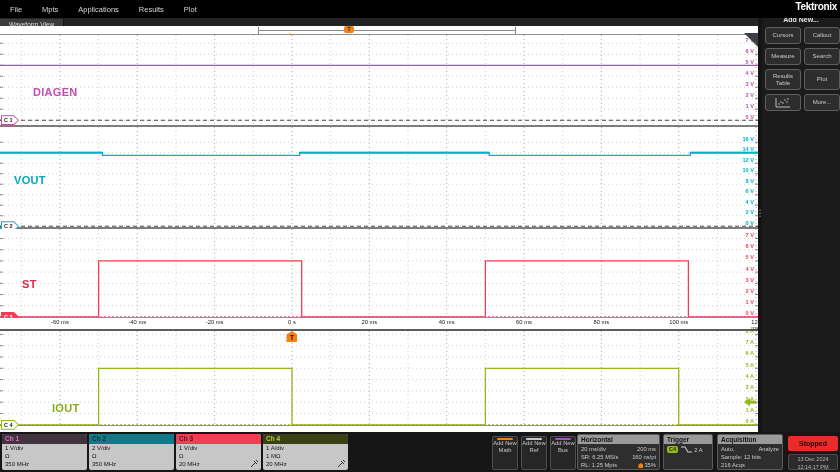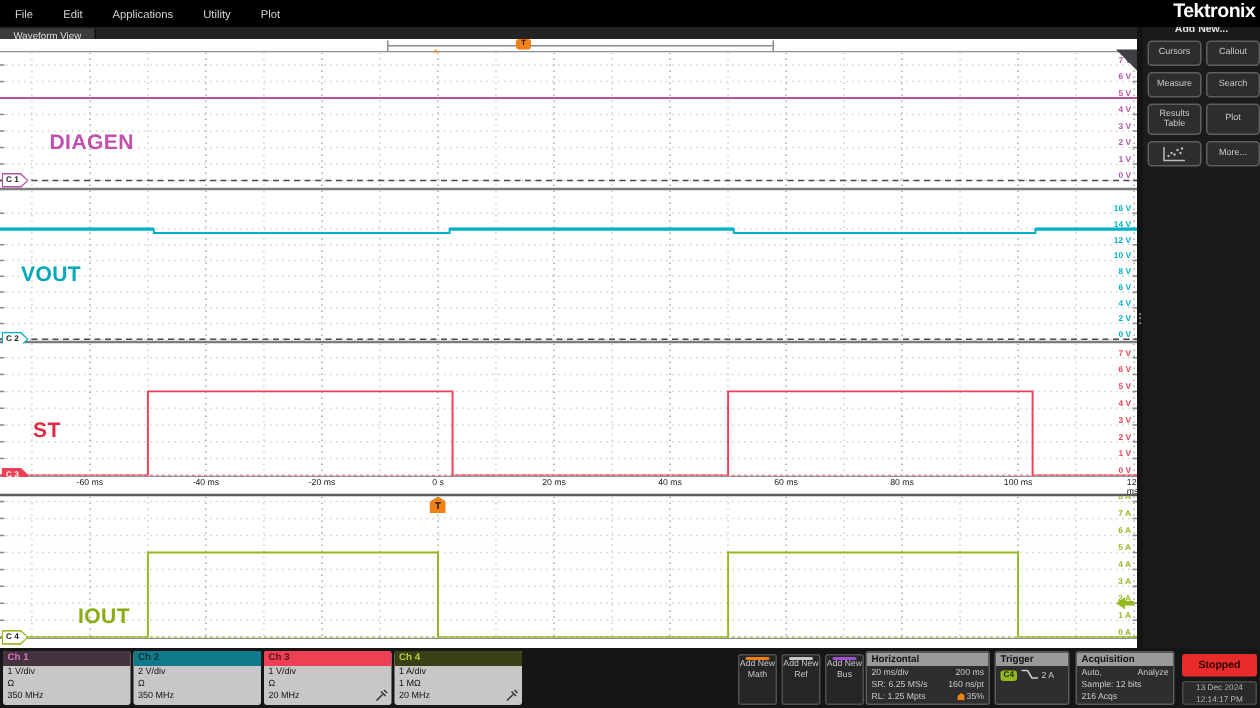--- a/index.html
+++ b/index.html
@@ -1,36 +1,36 @@
 <!DOCTYPE html>
 <html><head>
 <meta charset="utf-8">
 <style>
   html,body{margin:0;padding:0;}
   body{width:840px;height:472px;background:#141414;font-family:"Liberation Sans",sans-serif;position:relative;overflow:hidden;}
   
   .menu-bar{position:absolute;top:0;left:0;width:840px;height:18px;background:#000;display:flex;align-items:center;z-index:5;}
   .menu-item{color:#d6d6d6;font-size:7.5px;padding:0 10px;line-height:13px;}
-  .brand{position:absolute;top:0;right:3px;color:#fff;font-weight:bold;font-size:13px;line-height:13px;letter-spacing:-0.3px;}
+  .brand{position:absolute;top:0;right:3px;color:#fff;font-weight:bold;font-size:10px;line-height:13px;letter-spacing:-0.3px;}
   
   .tab-bar{position:absolute;top:13px;left:0;width:758px;height:13px;background:#232323;border-bottom:1px solid #000;}
   .tab{display:inline-block;background:#3b3b3b;color:#dcdcdc;font-size:6.5px;line-height:12px;height:12px;padding:0 9px;border-right:1px solid #101010;}
   
   .graticule{position:absolute;top:26px;left:0;width:758px;height:406px;background:#fff;}
   .slider-strip{position:relative;height:8px;background:#fff;}
   .rec-line{position:absolute;top:4px;left:258px;width:257px;height:1px;background:#8a8a8a;}
   .rec-tick{position:absolute;top:1px;width:1px;height:7px;background:#8a8a8a;}
   .rec-marker{position:absolute;top:0px;left:344px;width:10px;height:7px;background:#f08018;border-radius:2px;color:#2a1600;font-size:5px;font-weight:bold;text-align:center;line-height:7px;}
   .exp-diamond{position:absolute;top:3px;left:288px;width:5px;height:5px;background:#f08018;transform:rotate(45deg);}
   .hr1{height:1px;background:#8f8f8f;}
   .hr2{height:2px;background:#7d7d7d;}
   .hr3{height:2px;background:#5d5d5d;}
   .section{position:relative;background:#fff;overflow:visible;}
   .section svg{position:absolute;top:0;left:0;}
-  .ch-name{position:absolute;font-weight:bold;font-size:14px;letter-spacing:0.3px;}
+  .ch-name{position:absolute;font-weight:bold;font-size:11px;letter-spacing:0.3px;}
   .ch-badge{position:absolute;left:1px;width:18px;height:10px;}
   .ch-badge .outer{position:absolute;inset:0;clip-path:polygon(0 0,72% 0,100% 50%,72% 100%,0 100%);}
   .ch-badge .inner{position:absolute;inset:1px;clip-path:polygon(0 0,72% 0,100% 50%,72% 100%,0 100%);background:#fff;color:#222;font-size:5.5px;font-weight:bold;text-align:left;line-height:8px;padding-left:2px;}
   .zoom-corner{position:absolute;right:0;top:7px;width:0;height:0;border-left:14px solid transparent;border-top:14px solid #3e3e44;}
   .axis-strip{position:relative;height:11px;background:#fff;}
   .axis-label{position:absolute;top:1px;transform:translateX(-50%);font-size:5.8px;color:#1a1a1a;}
   .t-flag{position:absolute;width:11px;height:11px;background:#f08018;clip-path:polygon(50% 0,100% 32%,100% 100%,0 100%,0 32%);color:#1c0e00;font-size:6.5px;font-weight:bold;text-align:center;line-height:14px;z-index:3;}
   
   .right-panel{position:absolute;top:13px;left:758px;width:82px;height:419px;background:#1b1b1b;}
   .splitter{position:absolute;top:0;left:0;width:4px;height:100%;background:#141414;}
@@ -54,23 +54,23 @@
   .flag-ic{display:inline-block;width:5px;height:5px;background:#f08018;clip-path:polygon(50% 0,100% 35%,100% 100%,0 100%,0 35%);vertical-align:-1px;margin-right:1px;}
   .trig-chip{display:inline-block;background:#94b81e;color:#1e2605;font-size:5.5px;font-weight:bold;border-radius:2px;padding:0 2px;line-height:7px;vertical-align:1px;}
   .stopped-btn{position:absolute;top:4px;left:788px;width:50px;height:15px;background:#e82c2c;border-radius:2px;color:#2b0000;font-size:7px;font-weight:bold;text-align:center;line-height:15px;}
   .datetime{position:absolute;top:22px;left:788px;width:50px;height:16px;background:#2b2b2b;border:1px solid #4a4a4a;border-radius:2px;color:#b5b5b5;font-size:5.5px;text-align:center;line-height:7.5px;box-sizing:border-box;padding-top:1px;}
 </style>
 </head>
 <body>
 
 <div class="menu-bar">
   <span class="menu-item">File</span>
-  <span class="menu-item">Edit</span>
+  <span class="menu-item">Mpts</span>
   <span class="menu-item">Applications</span>
-  <span class="menu-item">Utility</span>
+  <span class="menu-item">Results</span>
   <span class="menu-item">Plot</span>
   <span class="brand">Tektronix</span>
 </div>
 
 <div class="tab-bar">
   <span class="tab">Waveform View</span>
 </div>
 
 <div class="graticule" id="graticule">
   <div class="slider-strip">

